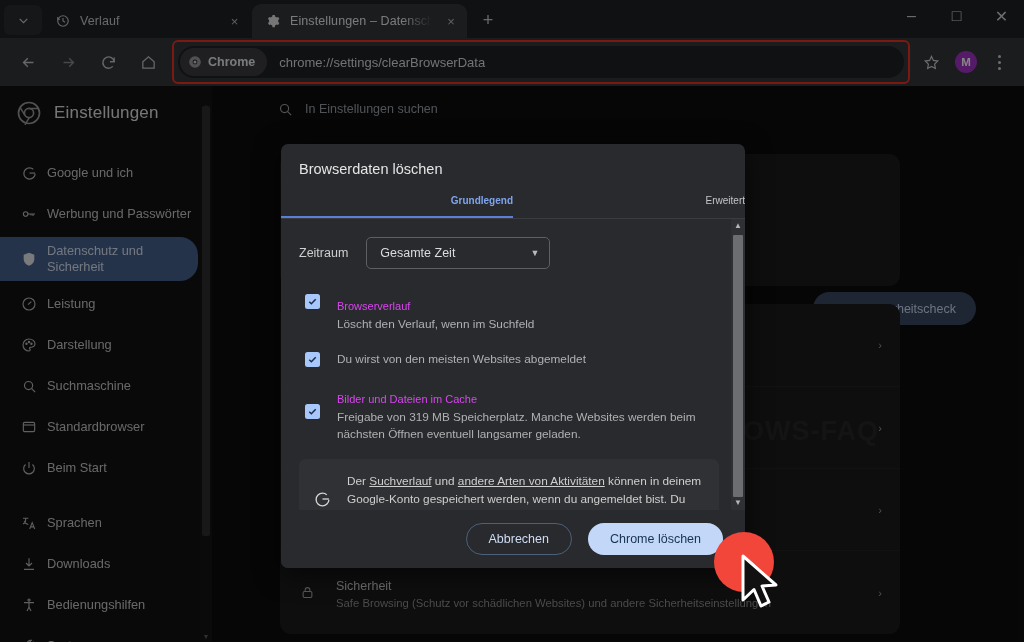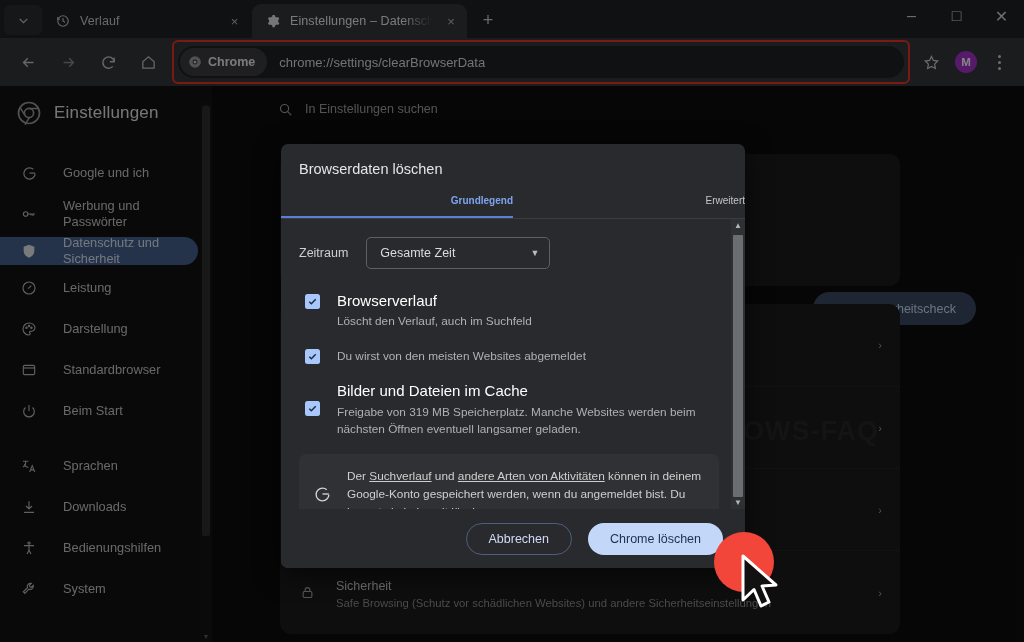--- a/index.html
+++ b/index.html
@@ -103,27 +103,27 @@
 
   .sidebar { position: absolute; left: 0; top: 0; width: 212px; height: 556px; background: #121212; }
   .settings-head {
     display: flex; align-items: center; gap: 13px; height: 54px; padding-left: 17px;
   }
   .chrome-logo { width: 24px; height: 24px; flex: 0 0 24px; }
   .settings-title { font-size: 17px; color: #e3e3e3; letter-spacing: .2px; }
 
   .nav { padding-top: 10px; }
   .nav-item {
-    display: flex; align-items: center; gap: 25px; height: 36px;
+    display: flex; align-items: center; gap: 9px; height: 36px;
     padding-left: 20px; margin: 5px 14px 5px 0; border-radius: 0 18px 18px 0;
     color: #c8c8c8; font-size: 12.8px;
   }
   .nav-item .nicon { width: 18px; flex: 0 0 18px; display: flex; align-items: center; justify-content: center; color: #b9b9b9; }
   .nav-item.selected { background: #4a6persist; }
-  .nav-item.selected { background: #45608f; color: #dbe4f5; height: 28px; }
+  .nav-item.selected { background: #45608f; color: #dbe4f5; height: 44px; }
   .nav-item.selected .nicon { color: #e8eaed; }
   .nav-label { line-height: 1.22; }
   .nav-sep { height: 9px; }
 
   .sb-scroll { position: absolute; right: 0; top: 14px; width: 12px; height: 542px; background: #141414; }
   .sb-scroll .thumb { position: absolute; left: 2px; top: 6px; width: 8px; height: 430px; background: #2e2e2e; border-radius: 2px; }
   .sb-scroll .arr { position: absolute; left: 0; width: 12px; height: 12px; display: flex; align-items: center; justify-content: center; color: #5c5c5c; font-size: 7px; }
 
   
   .content { position: absolute; left: 212px; top: 0; width: 812px; height: 556px; overflow: hidden; }
@@ -185,21 +185,21 @@
   }
   .zselect .caret { margin-left: auto; color: #b9babd; font-size: 9px; }
 
   .cbrow { display: flex; gap: 17px; margin-bottom: 16px; padding-left: 6px; }
   .cbox {
     width: 15px; height: 15px; flex: 0 0 15px; margin-top: 3px; border-radius: 2.5px;
     background: #a8c7fa; display: flex; align-items: center; justify-content: center;
   }
   .cbox svg { display: block; }
   .cbl { flex: 1 1 auto; }
-  .cb-title { font-size: 15px; color: #ffffff; line-height: 1.35; }
+  .cb-title { font-size: 11px; color: #d946ef; line-height: 1.35; margin-top: 8px; }
   .cb-sub { font-size: 11.8px; color: #b0b1b3; line-height: 1.45; margin-top: 2px; }
 
   .ginfo {
     display: flex; gap: 15px; align-items: center;
     background: #303134; border-radius: 7px; padding: 13px 14px; margin-top: 6px;
   }
   .ginfo .gicon { width: 19px; flex: 0 0 19px; display: flex; align-items: center; justify-content: center; }
   .ginfo p { font-size: 11.8px; color: #cfcfcf; line-height: 1.55; }
   .ginfo a { color: #cfcfcf; text-decoration: underline; }
 
@@ -380,20 +380,29 @@
             <svg width="16" height="16" viewBox="0 0 24 24" fill="none" stroke="#b9b9b9" stroke-width="1.7">
                 <path d="M12 3a9 9 0 000 18c1.2 0 1.8-.8 1.8-1.7 0-1.3-1-1.6-1-2.6 0-.8.7-1.4 1.6-1.4H16a5 5 0 005-5c0-4-4-7.3-9-7.3z"></path>
                 <circle cx="8.2" cy="10" r="1"></circle>
                 <circle cx="12" cy="7.6" r="1"></circle>
                 <circle cx="15.6" cy="10" r="1"></circle>
               </svg>
           </span>
           <span class="nav-label">Darstellung</span>
         </div>
 
+        <div class="nav-item">
+          <span class="nicon">
+            <svg width="15" height="15" viewBox="0 0 24 24" fill="none" stroke="#b9b9b9" stroke-width="1.9">
+                <circle cx="10.5" cy="10.5" r="6.5"></circle>
+                <path d="M15.5 15.5L21 21"></path>
+              </svg>
+          </span>
+          <span class="nav-label">Suchmaschine</span>
+        </div>
 
         <div class="nav-item">
           <span class="nicon">
             <svg width="16" height="16" viewBox="0 0 24 24" fill="none" stroke="#b9b9b9" stroke-width="1.7">
                 <rect x="3.5" y="5" width="17" height="14" rx="2"></rect>
                 <path d="M3.5 9h17"></path>
               </svg>
           </span>
           <span class="nav-label">Standardbrowser</span>
         </div>
@@ -536,21 +545,21 @@
         </div>
 
         <div class="cbrow">
           <span class="cbox">
             <svg width="11" height="11" viewBox="0 0 24 24" fill="none" stroke="#1b2b45" stroke-width="3.2">
                 <path d="M5 12.5l4.5 4.5L19 7"></path>
               </svg>
           </span>
           <span class="cbl">
             <span class="cb-title" style="display:block">Browserverlauf</span>
-            <span class="cb-sub" style="display:block">Löscht den Verlauf, auch im Suchfeld</span>
+            <span class="cb-sub" style="display:block">Löscht den Verlauf, wenn im Suchfeld</span>
           </span>
         </div>
 
         <div class="cbrow">
           <span class="cbox">
             <svg width="11" height="11" viewBox="0 0 24 24" fill="none" stroke="#1b2b45" stroke-width="3.2">
                 <path d="M5 12.5l4.5 4.5L19 7"></path>
               </svg>
           </span>
           <span class="cbl">

